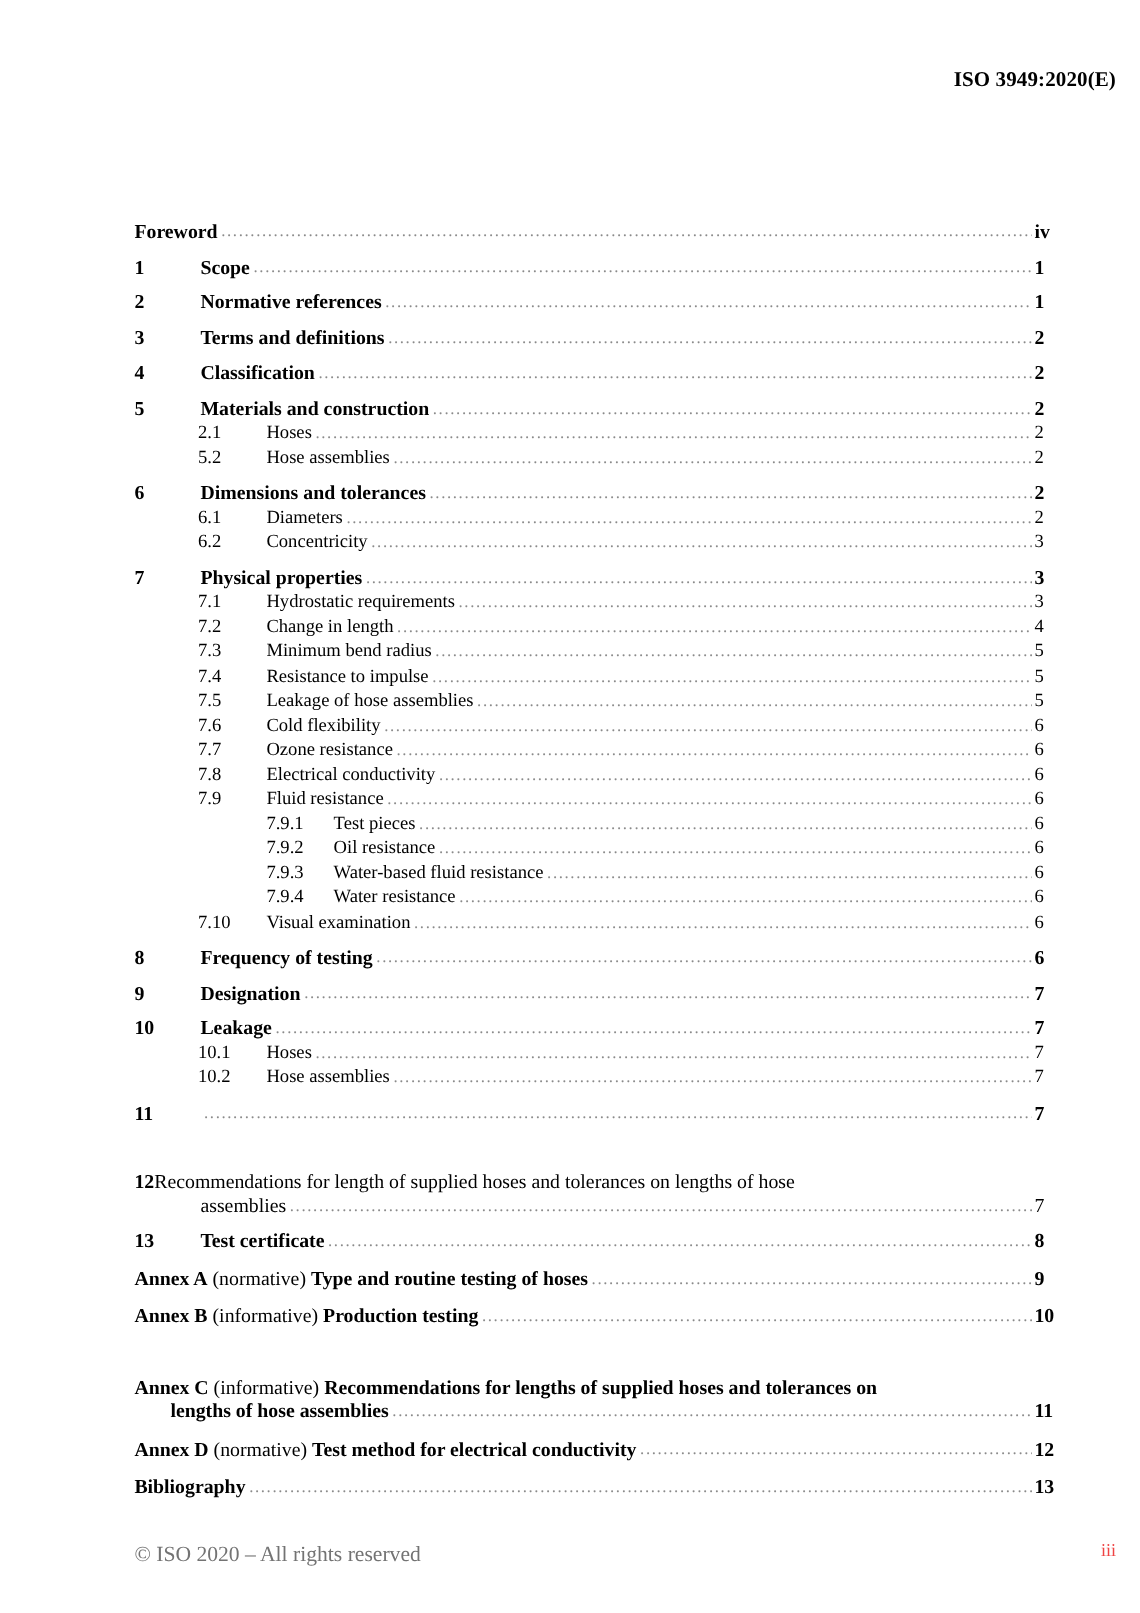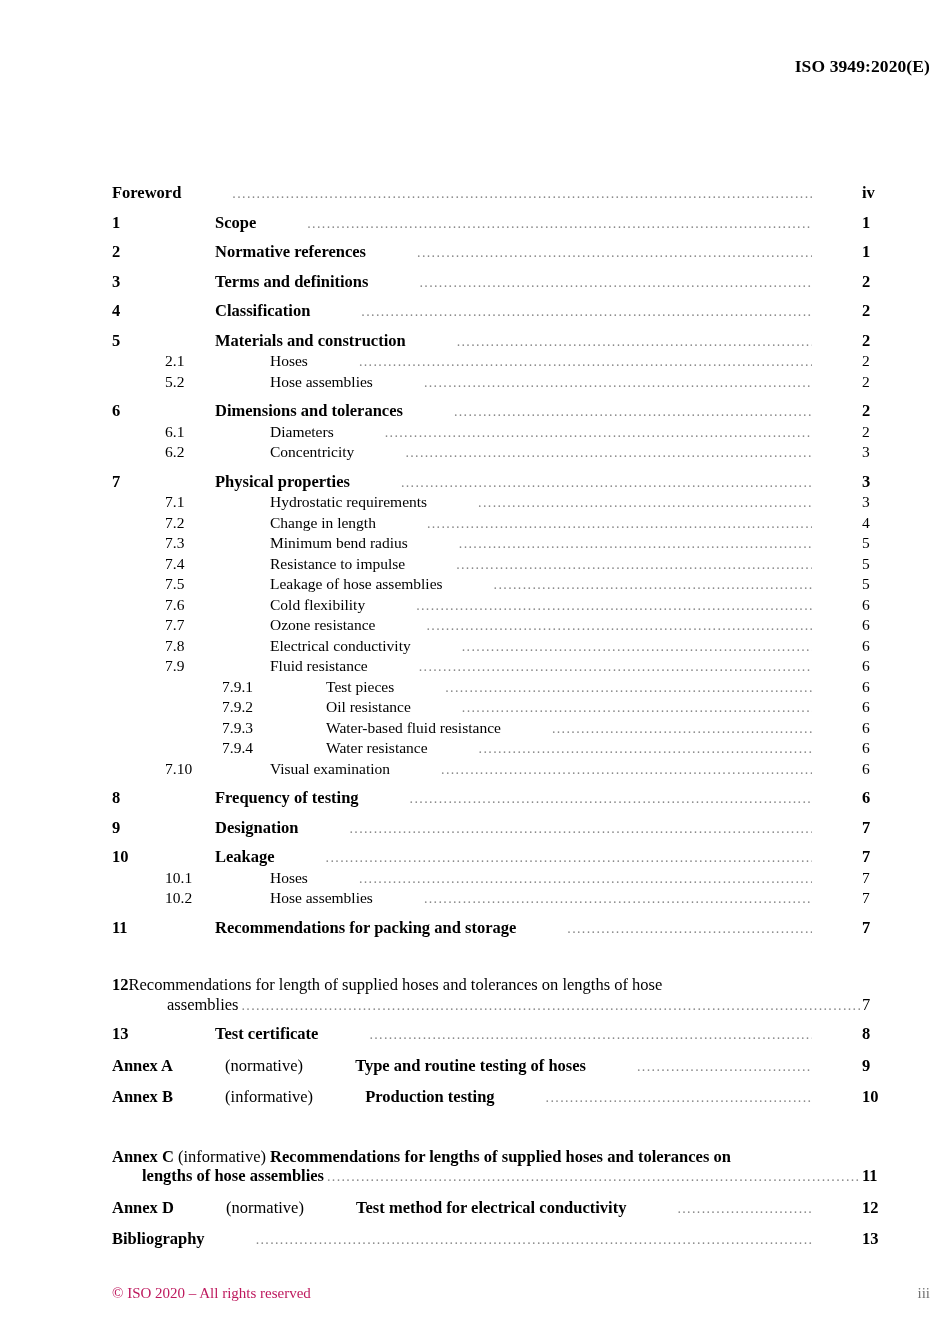--- a/index.html
+++ b/index.html
@@ -82,21 +82,20 @@
   .lvl2 { margin-top: 1px; }
   .lvl3 { margin-top: 1px; }
   .annex { margin-top: 12px; }
   .toc-row.first { margin-top: 0; }
 
   
   .line {
     display: flex;
     align-items: baseline;
     width: 100%;
-    gap: 48px;
   }
 
   .num {
     flex: 0 0 auto;
     font-weight: bold;
     white-space: nowrap;
   }
   .lvl1 > .line > .num { width: 55px; font-size: 16.5px; }
   .lvl2 > .line > .num { width: 57px; margin-left: 53px; font-weight: normal; font-size: 15.5px; }
   .lvl3 > .line > .num { width: 56px; margin-left: 110px; font-weight: normal; font-size: 15.5px; }
@@ -167,29 +166,29 @@
     position: absolute;
     left: 112px;
     right: 58px;
     top: 1285px;
     height: 20px;
   }
   .copyright {
     position: absolute;
     left: 0;
     top: 0;
-    font-size: 15px;
-    color: #be185d;
+    font-size: 18px;
+    color: #737373;
   }
   .folio {
     position: absolute;
     right: 0;
     top: 0;
     font-size: 15px;
-    color: #737373;
+    color: #ef4444;
   }
 </style>
 </head>
 <body>
 
 <div class="page">
 
   <div class="doc-header">ISO 3949:2020(E)</div>
 
 
@@ -437,21 +436,20 @@
         <div class="line">
           <span class="num">10.2</span>
           <span class="label">Hose assemblies</span>
           <span class="leader"></span>
           <span class="pg">7</span>
         </div>
       </div>
       <div class="toc-row lvl1">
         <div class="line">
           <span class="num">11</span>
-          <span class="label">Recommendations for packing and storage</span>
           <span class="leader"></span>
           <span class="pg">7</span>
         </div>
       </div>
       <div class="toc-row lvl1">
         <div class="wrap-first">
           <span class="num">12</span>
           <span class="label">Recommendations for length of supplied hoses and tolerances on lengths of hose</span>
         </div>
         <div class="wrap-second">

